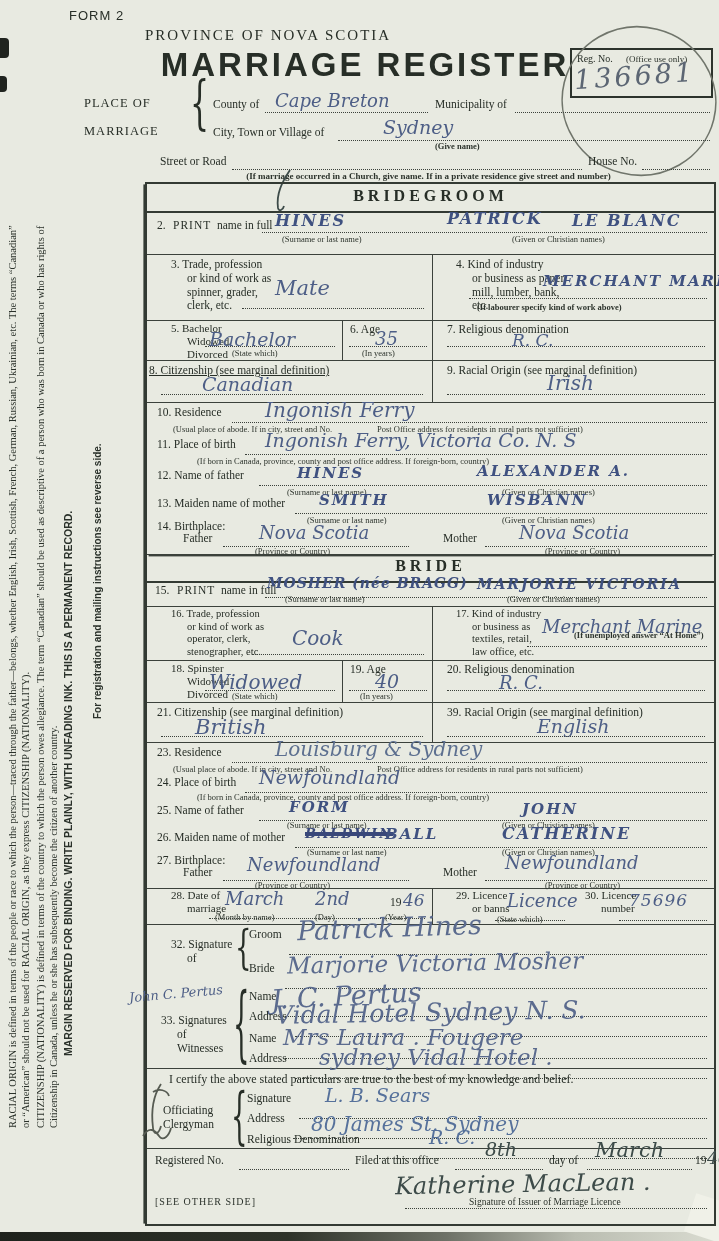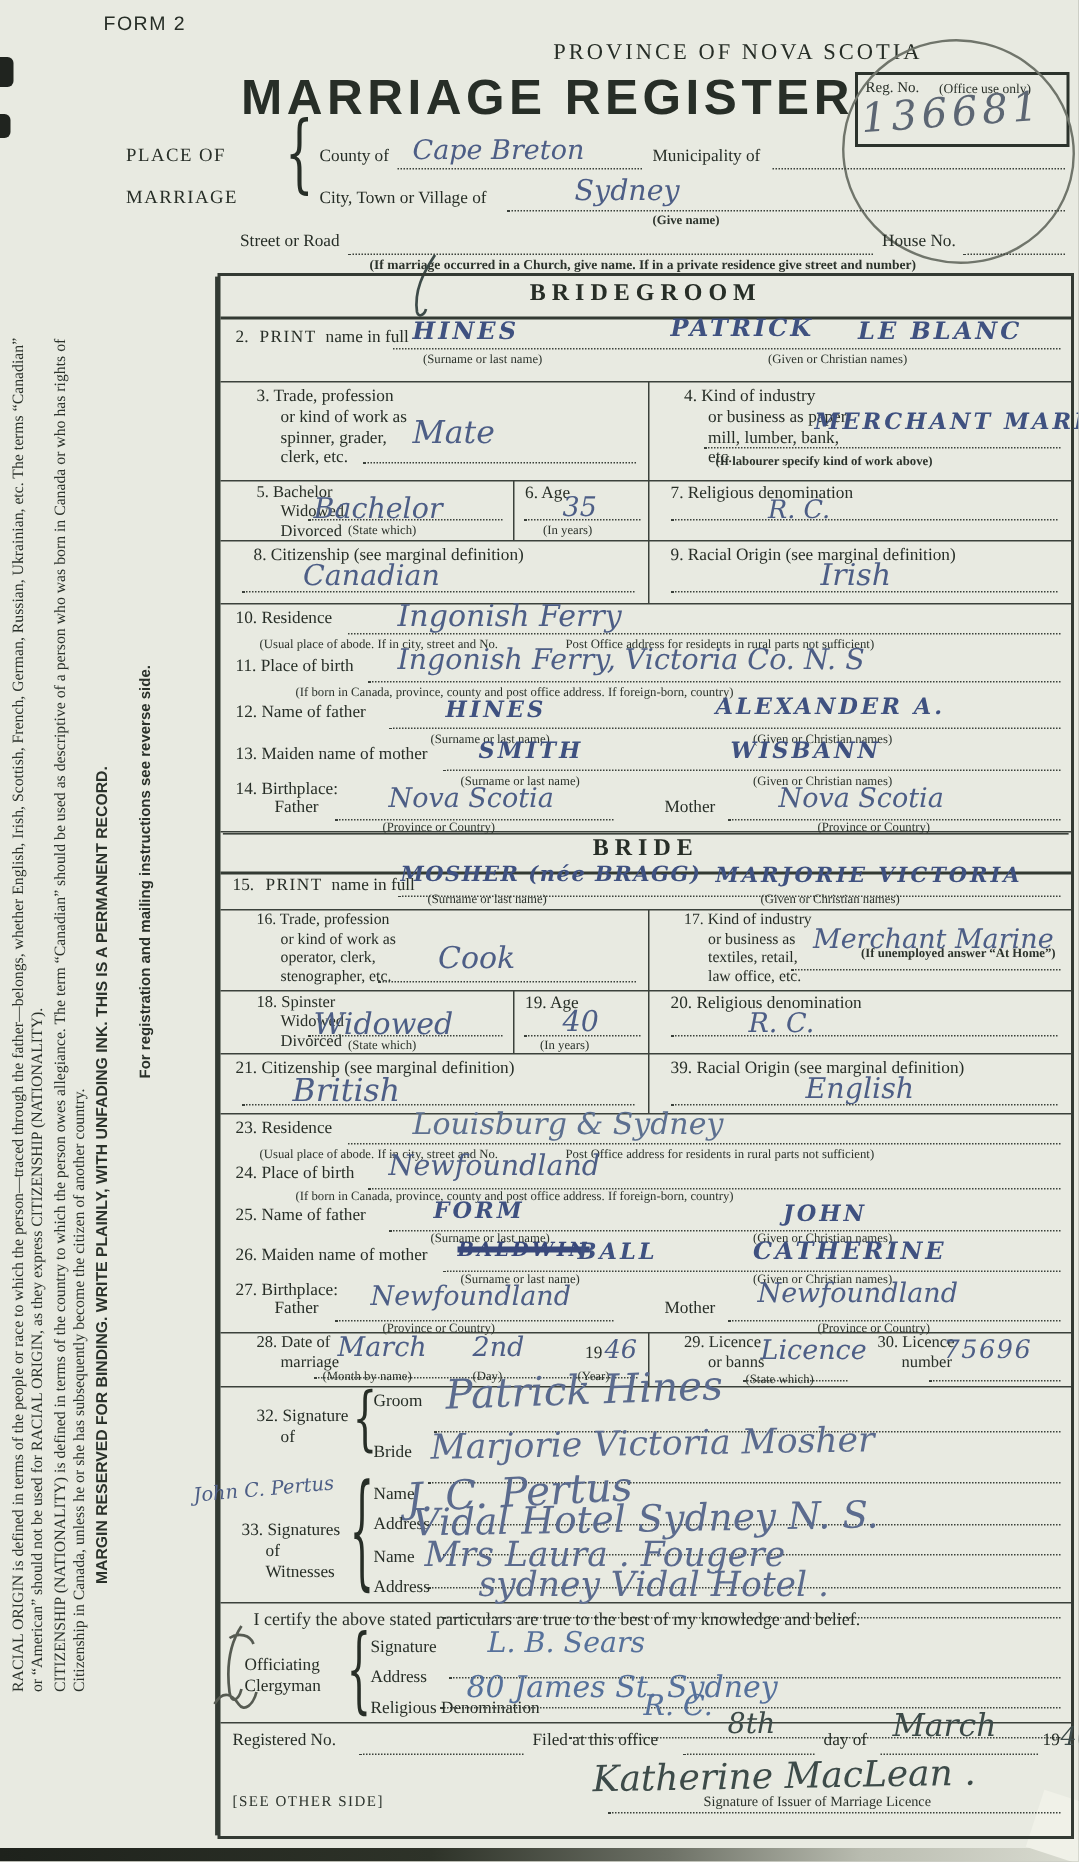--- a/index.html
+++ b/index.html
@@ -38,21 +38,21 @@
   <div class="abs" style="left:0;top:76px;width:7px;height:16px;background:#20241f;border-radius:0 4px 4px 0;"></div>
   <div class="abs" style="left:0;bottom:0;width:719px;height:9px;background:linear-gradient(to right,#1e221c 0%,#2e3329 40%,#6d7166 62%,#b9bcb0 80%,#dadcd1 100%);"></div>
   <div class="abs" style="right:-14px;bottom:2px;width:44px;height:40px;background:#f0f1e8;transform:rotate(18deg);"></div>
 
   <div class="vtext mnote" style="left:6px;top:1128px;width:905px;">RACIAL ORIGIN is defined in terms of the people or race to which the person—traced through the father—belongs, whether English, Irish, Scottish, French, German, Russian, Ukrainian, etc.   The terms “Canadian” or “American” should not be used for RACIAL ORIGIN, as they express CITIZENSHIP (NATIONALITY).</div>
   <div class="vtext mnote" style="left:34px;top:1128px;width:905px;">CITIZENSHIP (NATIONALITY) is defined in terms of the country to which the person owes allegiance.  The term “Canadian” should be used as descriptive of a person who was born in Canada or who has rights of Citizenship in Canada, unless he or she has subsequently become the citizen of another country.</div>
   <div class="vtext mnote-b" style="left:62px;top:1056px;width:724px;">MARGIN RESERVED FOR BINDING.  WRITE PLAINLY, WITH UNFADING INK.   THIS IS A PERMANENT RECORD.</div>
   <div class="vtext mnote-b" style="left:92px;top:719px;width:352px;font-size:10px;">For registration and mailing instructions see reverse side.</div>
 
   <div class="abs lbl bold" style="left:69px;top:8px;font-size:13px;font-family:'Liberation Sans',sans-serif;letter-spacing:1px;">FORM 2</div>
-  <div class="abs" style="left:145px;top:27px;width:470px;text-align:right;font-size:15px;letter-spacing:2px;">PROVINCE OF NOVA SCOTIA</div>
+  <div class="abs" style="left:145px;top:27px;width:470px;text-align:left;font-size:15px;letter-spacing:2px;">PROVINCE OF NOVA SCOTIA</div>
   <div class="abs" style="left:125px;top:46px;width:480px;text-align:center;font-size:33px;font-weight:bold;letter-spacing:3px;font-family:'Liberation Sans',sans-serif;">MARRIAGE REGISTER</div>
 
   <div class="abs" style="left:570px;top:48px;width:139px;height:46px;border:2px solid #2c332c;">
     <span class="abs lbl bold" style="left:5px;top:3px;font-size:10px;">Reg. No.</span>
     <span class="abs sm" style="left:54px;top:4px;font-size:9px;">(Office use only)</span>
     <span class="abs hw" style="left:2px;top:10px;font-size:27px;color:#5c6673;transform:rotate(-4deg);letter-spacing:3px;">136681</span>
   </div>
   <svg style="left:555px;top:22px;" width="165" height="158">
     <ellipse cx="84" cy="79" rx="77" ry="74" fill="none" stroke="#70756b" stroke-width="1.6" transform="rotate(14 84 79)"></ellipse>
   </svg>
@@ -134,21 +134,21 @@
       <span class="abs hw" style="left:228px;top:8px;font-size:18px;">35</span>
       <span class="dot" style="left:202px;top:12px;width:78px;height:14px;"></span>
       <span class="abs sm" style="left:215px;top:28px;">(In years)</span>
       <span class="abs lbl" style="left:300px;top:3px;">7.  Religious denomination</span>
       <span class="abs hw" style="left:365px;top:10px;font-size:17px;">R. C.</span>
       <span class="dot" style="left:300px;top:12px;width:258px;height:14px;"></span>
     </div>
 
     <div class="trow bb" style="top:176px;height:42px;">
       <div class="cell-line" style="left:285px;top:0;width:1.4px;height:42px;"></div>
-      <span class="abs lbl" style="left:22px;top:4px;">8.  Citizenship (see marginal definition)</span>
+      <span class="abs lbl" style="left:2px;top:4px;text-decoration:underline;">8.  Citizenship (see marginal definition)</span>
       <span class="abs hw" style="left:55px;top:13px;font-size:19px;">Canadian</span>
       <span class="dot" style="left:14px;top:20px;width:262px;height:14px;"></span>
       <span class="abs lbl" style="left:300px;top:4px;">9.  Racial Origin (see marginal definition)</span>
       <span class="abs hw" style="left:400px;top:11px;font-size:20px;">Irish</span>
       <span class="dot" style="left:300px;top:20px;width:258px;height:14px;"></span>
     </div>
 
     <div class="trow" style="top:218px;height:32px;">
       <span class="abs lbl" style="left:10px;top:4px;">10.  Residence</span>
       <span class="abs hw" style="left:118px;top:-4px;font-size:20px;">Ingonish  Ferry</span>

